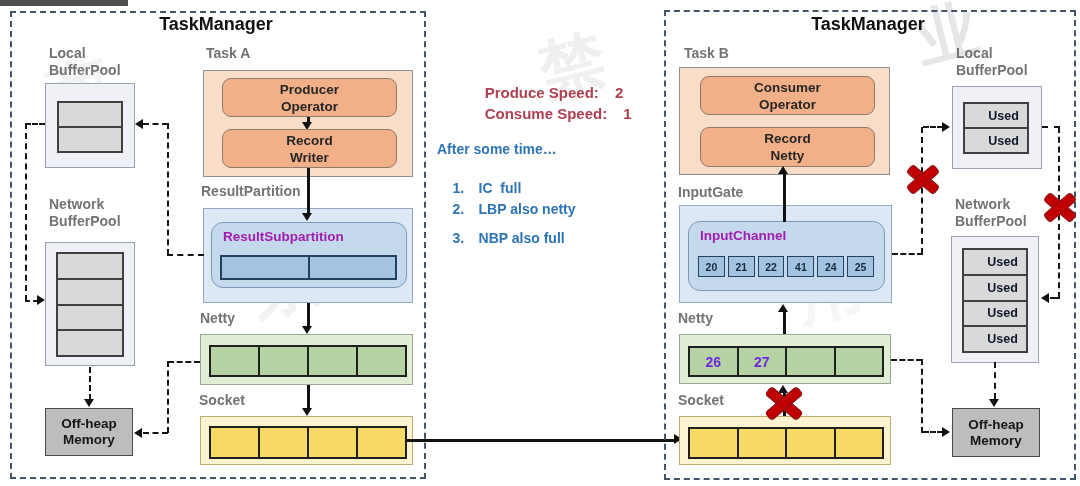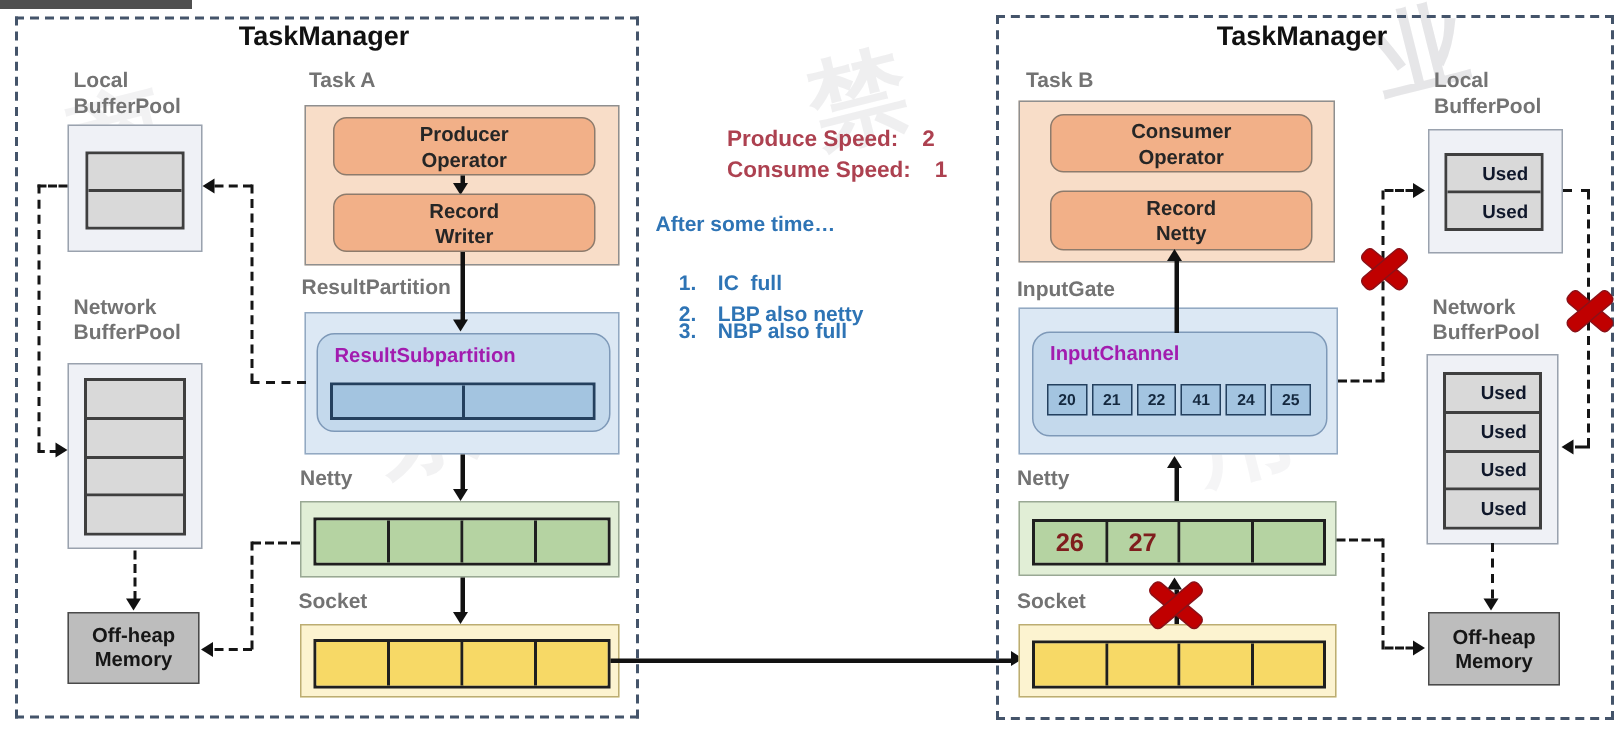--- a/index.html
+++ b/index.html
@@ -26,21 +26,21 @@
   .inner-title{position:absolute;font-size:13.5px;font-weight:700;color:#a21caf;white-space:pre;}
   .offheap{position:absolute;box-sizing:border-box;background:#BDBDBD;border:1.5px solid #4A4A4A;
            display:flex;flex-direction:column;align-items:center;justify-content:center;
            font-size:13.5px;font-weight:600;color:#161616;line-height:16px;}
   
   .cellrow{position:absolute;display:flex;box-sizing:border-box;border:2px solid #1F1F1F;}
   .cellrow .cell{flex:1;border-right:2px solid #1F1F1F;display:flex;align-items:center;justify-content:center;}
   .cellrow .cell:last-child{border-right:none;}
   .cells-blue{border-color:#24405E;}
   .cells-blue .cell{background:#A3C4E0;border-right-color:#24405E;}
-  .cells-green .cell{background:#B5D3A2;font-size:17px;font-weight:600;color:#7f1d1d;}
+  .cells-green .cell{background:#B5D3A2;font-size:14px;font-weight:600;color:#6d28d9;}
   .cells-yellow .cell{background:#F7D966;}
   .cellcol{position:absolute;display:flex;flex-direction:column;box-sizing:border-box;border:2px solid #3F3F3F;}
   .cellcol .cell{flex:1;background:#D9D9D9;border-bottom:2px solid #3F3F3F;display:flex;align-items:center;
                  justify-content:center;font-size:12.5px;font-weight:600;color:#0f172a;padding-left:15px;}
   .cellcol .cell:last-child{border-bottom:none;}
   .cells-gap{position:absolute;display:flex;gap:3px;}
   .cells-gap .cell{flex:1;box-sizing:border-box;border:1.5px solid #24405E;background:#A3C4E0;
                    display:flex;align-items:center;justify-content:center;
                    font-size:10.5px;font-weight:700;color:#14283E;}
   
@@ -190,21 +190,21 @@
   <div class="speedrow" style="left:468px;top:88px;">
     <span>Consume Speed:</span><span class="val">1</span>
   </div>
   <div class="note" style="left:437px;top:141px;">After some time…</div>
   <div class="note step" style="left:437px;top:164px;">
     <span class="num">1.</span><span>IC  full</span>
   </div>
   <div class="note step" style="left:437px;top:185px;">
     <span class="num">2.</span><span>LBP also netty</span>
   </div>
-  <div class="note step" style="left:437px;top:196px;">
+  <div class="note step" style="left:437px;top:214px;">
     <span class="num">3.</span><span>NBP also full</span>
   </div>
 
   <div class="hl" style="left:407px;top:439px;width:268px;"></div>
   <div class="ah ah-right" style="left:674px;top:434px;"></div>
 
   <div class="tmbox" style="left:664px;top:10px;width:408px;height:466px;"></div>
   <div class="tmtitle" style="left:664px;top:14px;width:408px;">TaskManager</div>
 
   <div class="lbl" style="left:684px;top:45px;">

